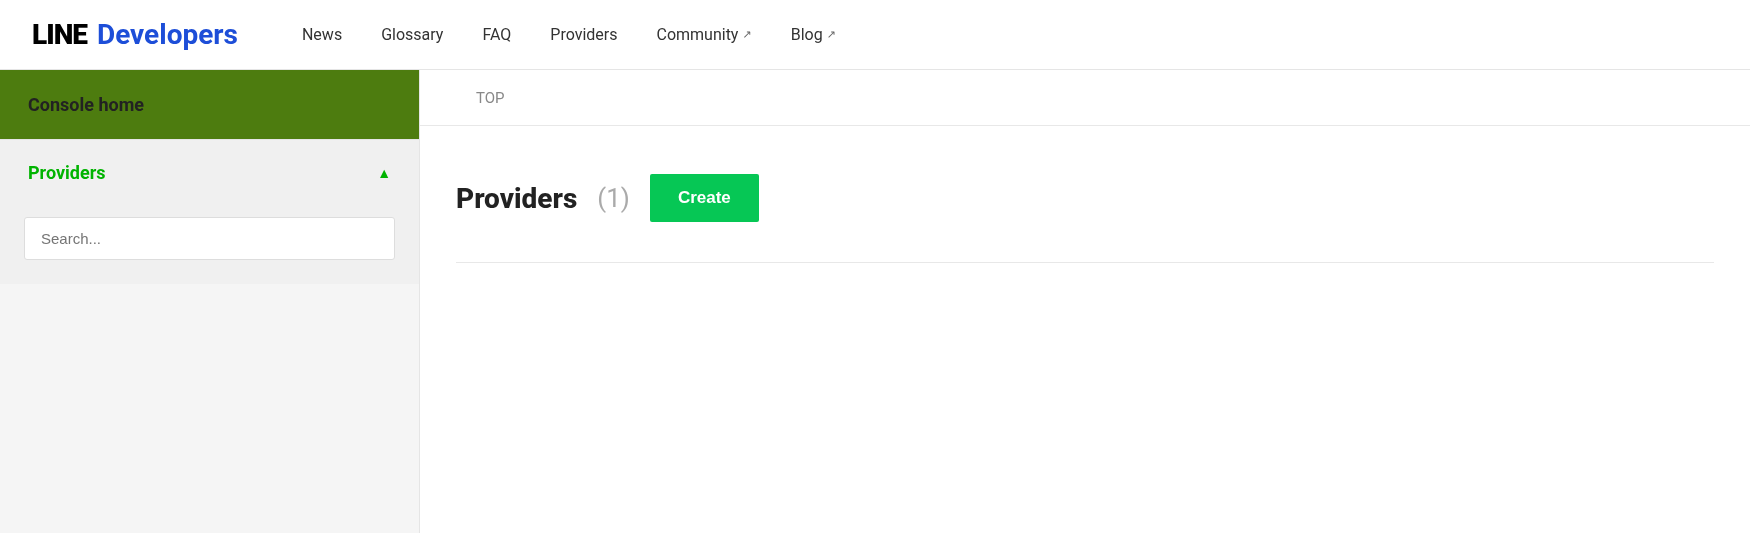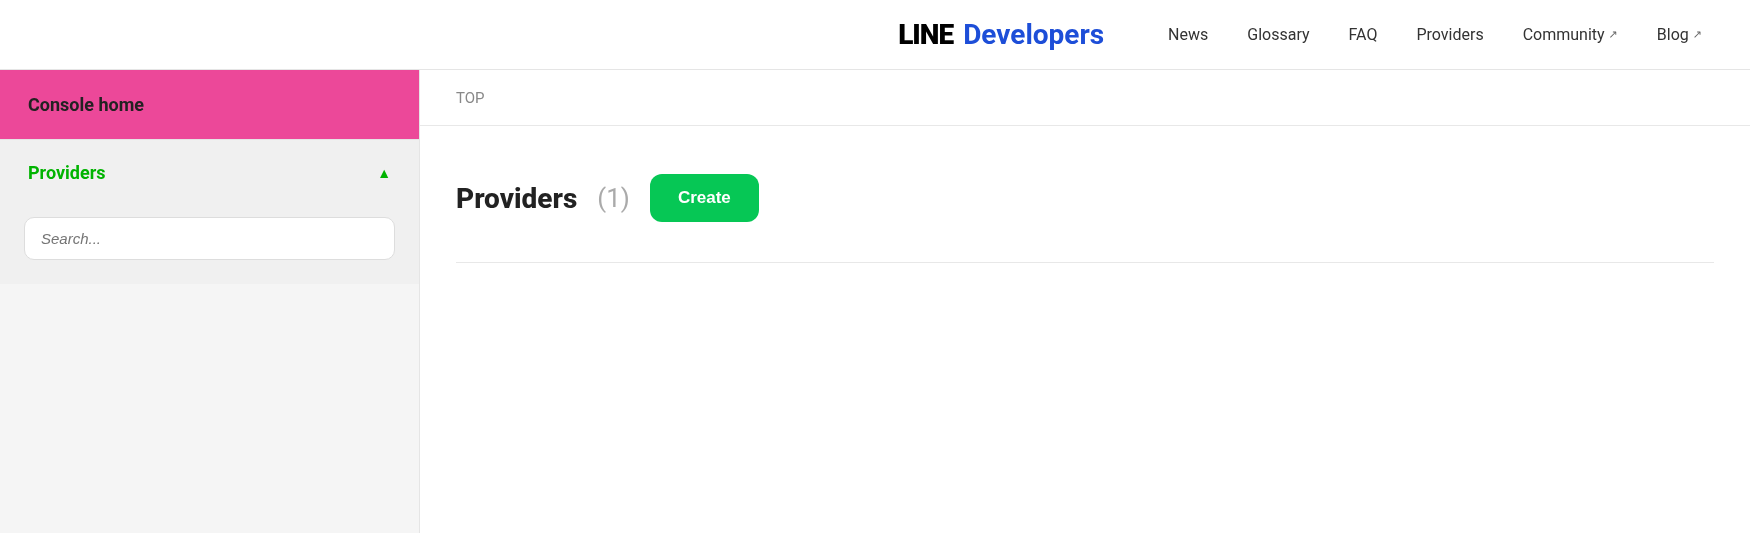--- a/index.html
+++ b/index.html
@@ -17,21 +17,20 @@
     }
 
     
     .top-nav {
       display: flex;
       align-items: center;
       padding: 0 32px;
       height: 70px;
       border-bottom: 1px solid #e5e5e5;
       background: #fff;
-      justify-content: flex-end;
     }
 
     .logo-area {
       display: flex;
       align-items: center;
       margin-right: 48px;
       gap: 10px;
     }
 
     .logo-line {
@@ -84,21 +83,21 @@
       background: #f5f5f5;
       padding: 0;
     }
 
     .sidebar-console-home {
       padding: 24px 28px;
       font-size: 18px;
       font-weight: 700;
       color: #222;
       border-bottom: 1px solid #e5e5e5;
-      background: #ec4899;
+      background: #4d7c0f;
       cursor: pointer;
     }
 
     .sidebar-providers-section {
       background: #f0f0f0;
     }
 
     .sidebar-providers-header {
       display: flex;
       align-items: center;
@@ -119,43 +118,43 @@
     }
 
     .sidebar-search-area {
       padding: 12px 24px 24px;
     }
 
     .sidebar-search-input {
       width: 100%;
       padding: 12px 16px;
       border: 1px solid #ddd;
-      border-radius: 10px;
+      border-radius: 3px;
       font-size: 15px;
       color: #999;
       background: #fff;
       outline: none;
-      font-style: italic;
     }
 
     
     .content-area {
       flex: 1;
       background: #fff;
       padding: 0;
     }
 
     .breadcrumb-bar {
       padding: 18px 36px;
       border-bottom: 1px solid #e8e8e8;
     }
 
     .breadcrumb-text {
       font-size: 15px;
       color: #888;
+      margin-left: 20px;
     }
 
     .providers-main {
       padding: 48px 36px 36px;
     }
 
     .providers-title-row {
       display: flex;
       align-items: center;
       gap: 20px;
@@ -172,21 +171,21 @@
       font-size: 26px;
       font-weight: 400;
       color: #aaa;
     }
 
     .create-button {
       padding: 14px 28px;
       background: #06c755;
       color: #fff;
       border: none;
-      border-radius: 12px;
+      border-radius: 2px;
       font-size: 17px;
       font-weight: 600;
       cursor: pointer;
     }
 
     .divider {
       border: none;
       border-top: 1px solid #e8e8e8;
       margin-top: 20px;
     }

